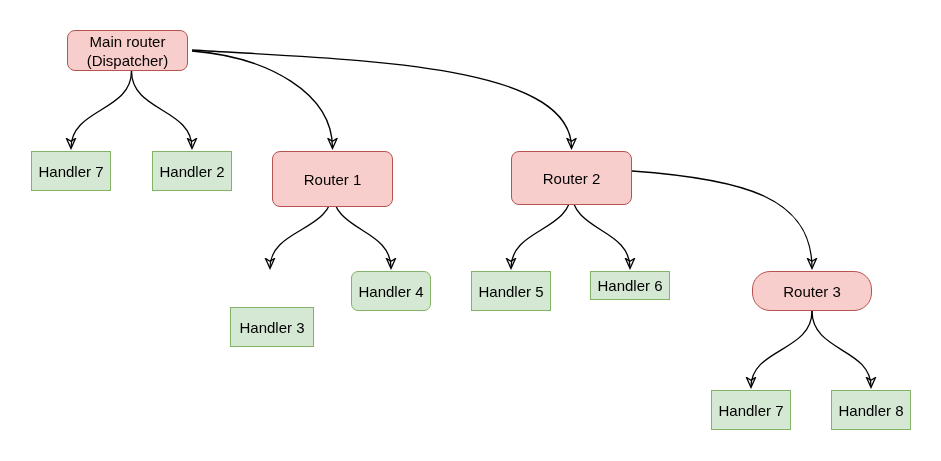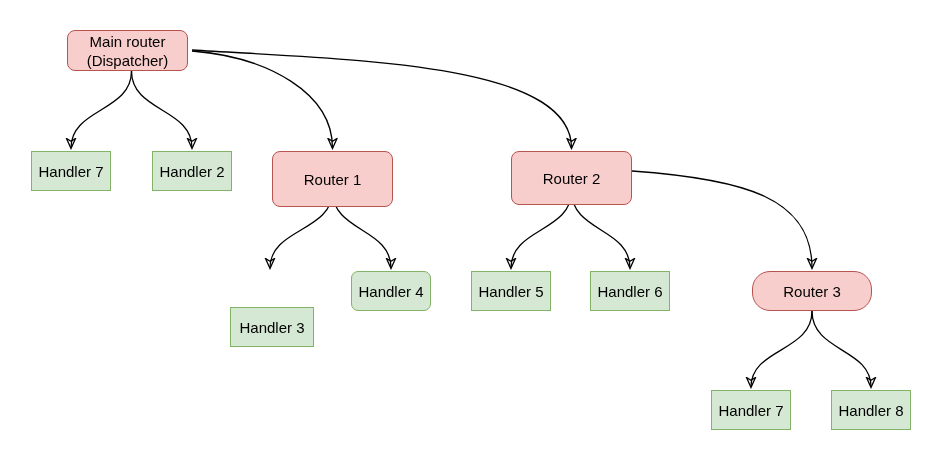--- a/index.html
+++ b/index.html
@@ -99,21 +99,21 @@
   </div>
 
   <div class="node handler" style="left:351px; top:271px; width:80px; height:40px;border-radius:7px;">
     <span>Handler 4</span>
   </div>
 
   <div class="node handler" style="left:471px; top:271px; width:80px; height:40px;">
     <span>Handler 5</span>
   </div>
 
-  <div class="node handler" style="left:590px; top:271px; width:80px; height:40px;">
+  <div class="node handler" style="left:590px; top:271px; width:80px; height:29px;">
     <span>Handler 6</span>
   </div>
 
   <div class="node router" style="left:752px; top:271px; width:120px; height:40px;border-radius:18px;">
     <span>Router 3</span>
   </div>
 
   <div class="node handler" style="left:711px; top:390px; width:80px; height:40px;">
     <span>Handler 7</span>
   </div>

